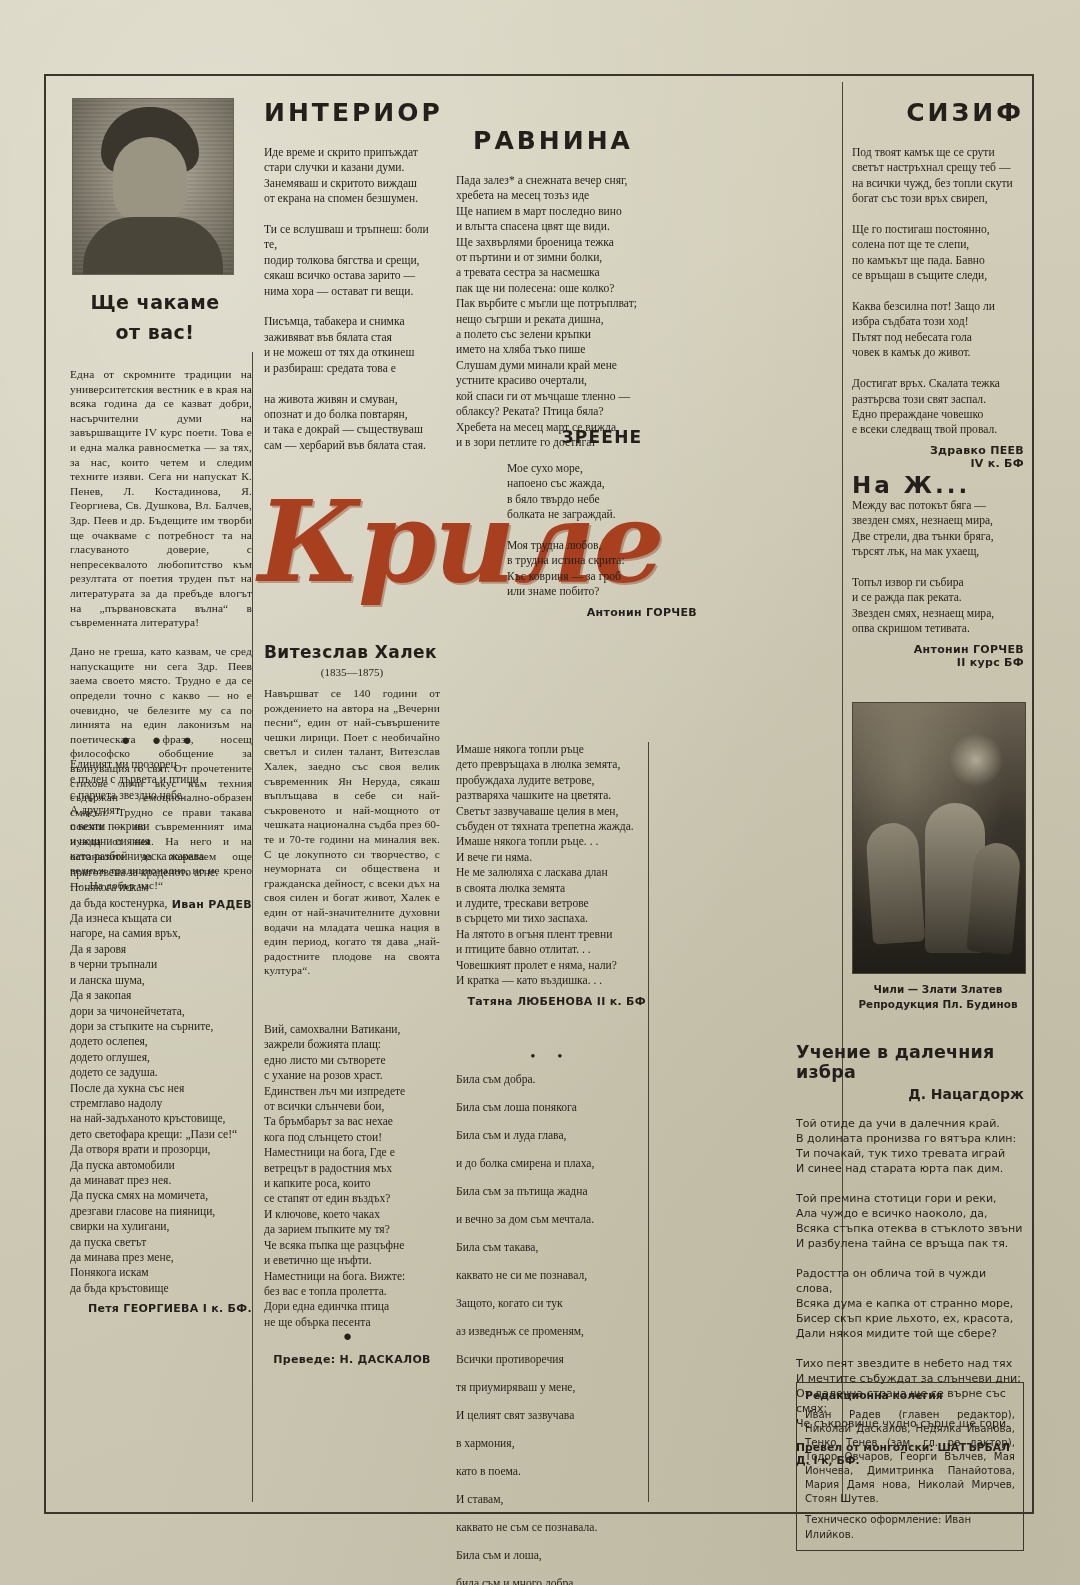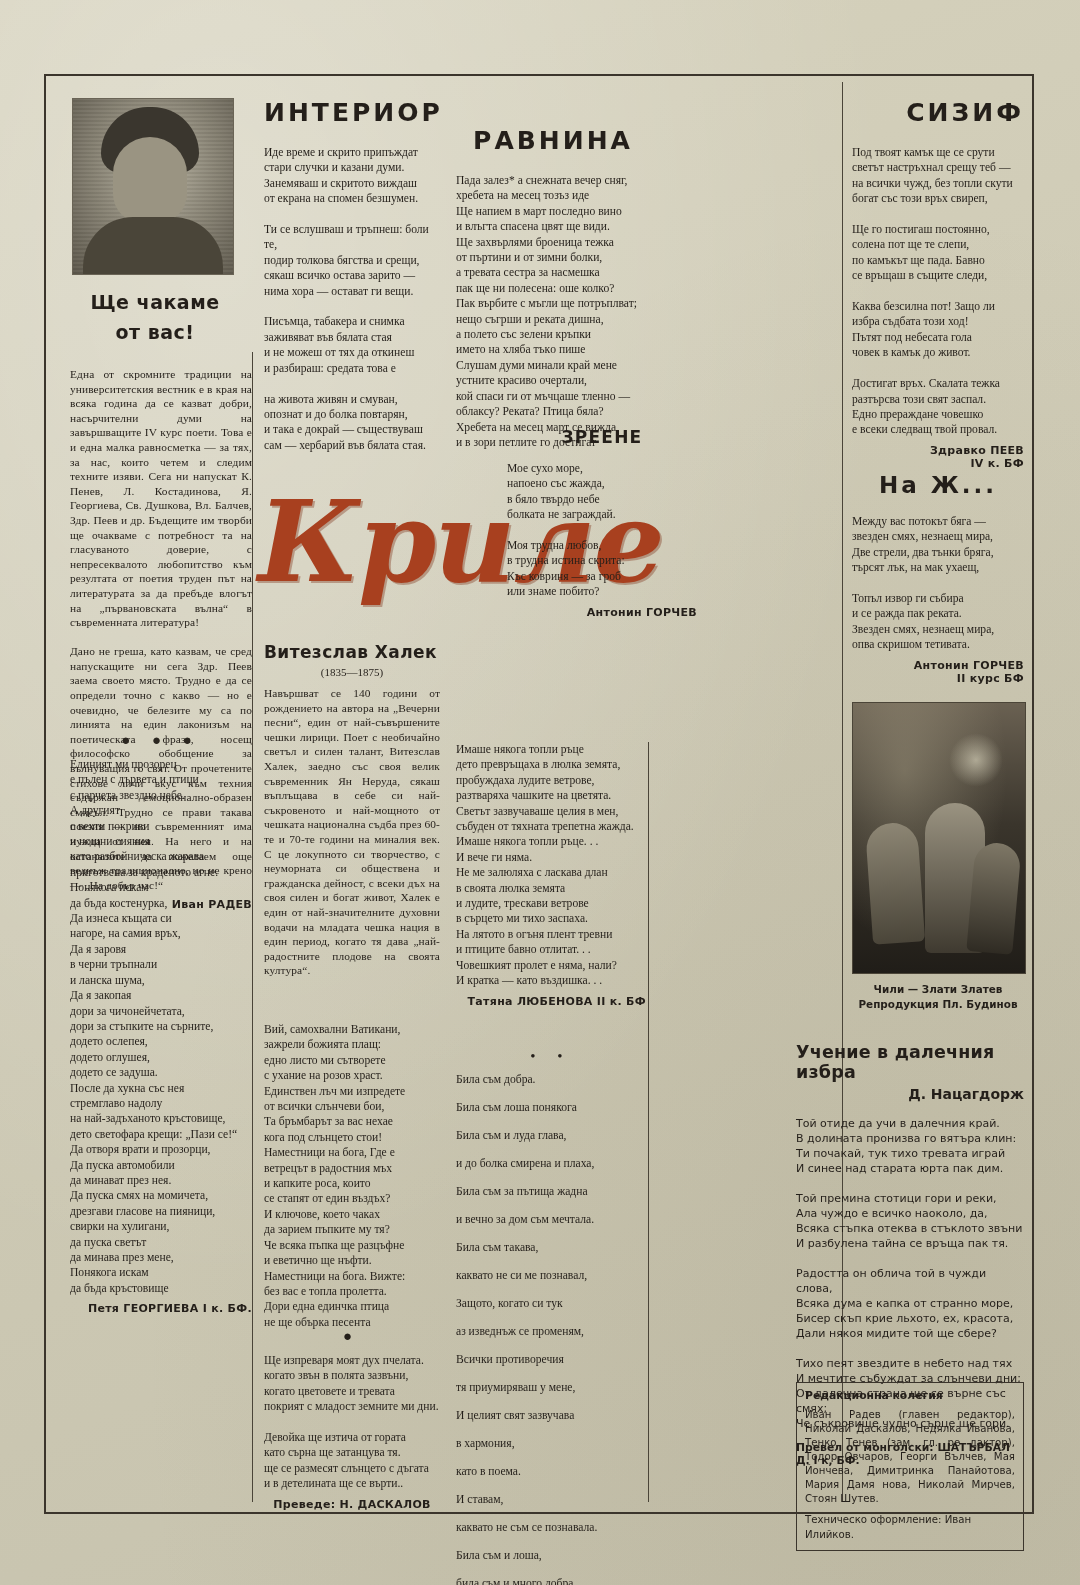--- a/index.html
+++ b/index.html
@@ -369,29 +369,20 @@
 Че всяка пъпка ще разцъфне
 и еветично ще нъфти.
 Наместници на бога. Вижте:
 без вас е топла пролетта.
 Дори една единчка птица
 не ще обърка песента</div>
     </div>
 
     <div class="c2" style="top:1240px;">
       <div class="dots2">●</div>
-      <div class="poem">Ще изпреваря моят дух пчелата.
-когато звън в полята зазвъни,
-когато цветовете и тревата
-покрият с младост земните ми дни.
-
-Девойка ще изтича от гората
-като сърна ще затанцува тя.
-ще се размесят слънцето с дъгата
-и в детелината ще се върти..</div>
       <div class="signature" style="text-align:center;">Преведе: Н. ДАСКАЛОВ</div>
     </div>
 
     <div class="c3" style="top:16px;">
       <div class="title-big" style="text-align:center;margin-top:28px;">РАВНИНА</div>
       <div class="poem" style="margin-top:18px;">Пада залез* а снежната вечер сняг,
 хребета на месец тозъз иде
 Ще напием в март последно вино
 и влъгта спасена цвят ще види.
 Ще захвърлями броеница тежка
@@ -510,22 +501,22 @@
 
 Достигат връх. Скалата тежка
 разтърсва този свят заспал.
 Едно прераждане човешко
 е всеки следващ твой провал.</div>
       <div class="signature">Здравко ПЕЕВ</div>
       <div class="signature" style="margin-top:0;">IV к. БФ</div>
     </div>
 
     <div class="c5" style="top:390px;">
-      <div class="title-big" style="text-align:center;font-size:23px;">На Ж...</div>
-      <div class="poem" style="margin-top:16px;">Между вас потокът бяга —
+      <div class="title-big" style="text-align:left;font-size:23px;">На Ж...</div>
+      <div class="poem" style="">Между вас потокът бяга —
 звезден смях, незнаещ мира,
 Две стрели, два тънки бряга,
 търсят лък, на мак ухаещ,
 
 Топъл извор ги събира
 и се ражда пак реката.
 Звезден смях, незнаещ мира,
 опва скришом тетивата.</div>
       <div class="signature">Антонин ГОРЧЕВ</div>
       <div class="signature" style="margin-top:0;">II курс БФ</div>

